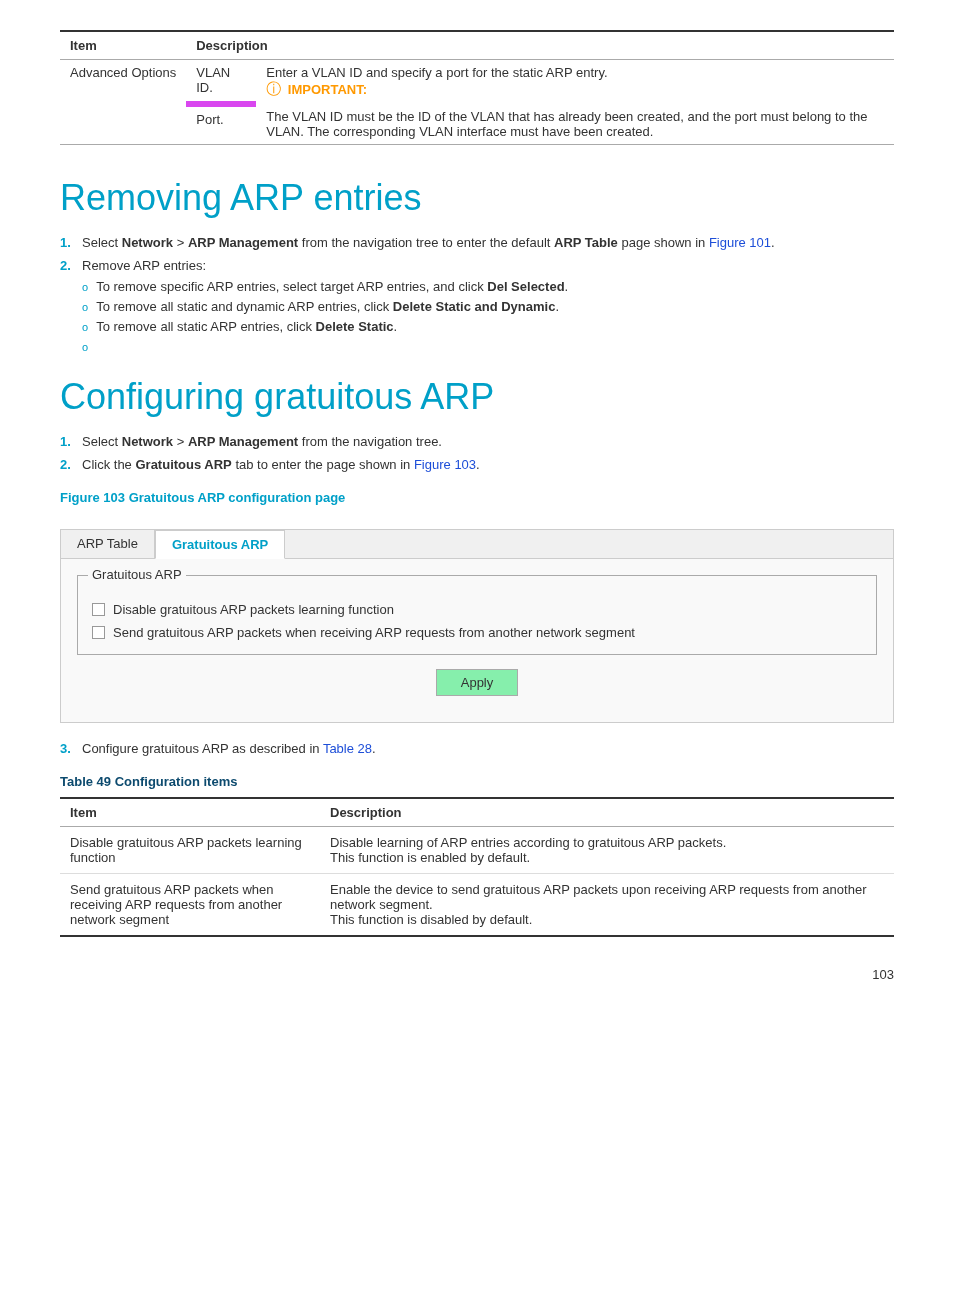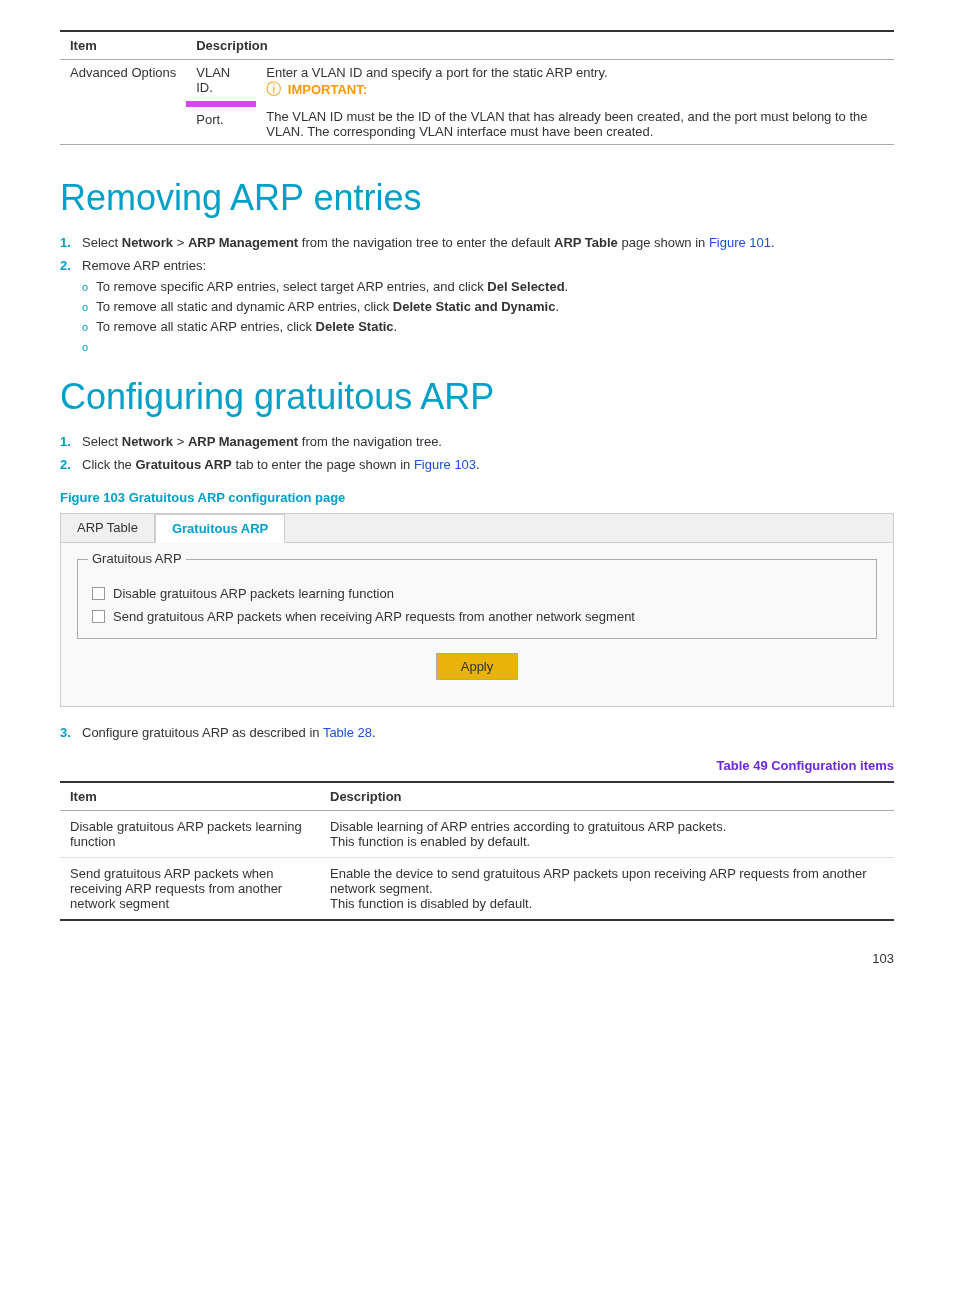--- a/index.html
+++ b/index.html
@@ -106,21 +106,21 @@
       margin-right: 8px;
       font-size: 11px;
       margin-top: 2px;
     }
 
     
     .figure-caption {
       color: #00a0c8;
       font-weight: bold;
       font-size: 13px;
-      margin-bottom: 8px;
+      margin-bottom: 24px;
       margin-top: 4px;
     }
 
     
     .ui-mockup {
       border: 1px solid #ccc;
       margin-bottom: 18px;
       background: #f9f9f9;
     }
     .tab-bar {
@@ -180,36 +180,35 @@
       background: #fff;
       margin-right: 8px;
       flex-shrink: 0;
       display: inline-block;
     }
     .apply-btn-row {
       text-align: center;
       padding-bottom: 10px;
     }
     .apply-btn {
-      background: #eab308;
+      background: #86efac;
       border: 1px solid #aaa;
       padding: 5px 24px;
       font-size: 13px;
       cursor: pointer;
       color: #333;
     }
 
     
     .table-caption {
-      color: #6d28d9;
+      color: #0c4a6e;
       font-weight: bold;
       font-size: 13px;
       margin-top: 18px;
       margin-bottom: 8px;
-      text-align: right;
     }
     .config-table {
       width: 100%;
       border-collapse: collapse;
       border-top: 2px solid #333;
       border-bottom: 2px solid #333;
       margin-bottom: 20px;
     }
     .config-table th {
       text-align: left;

